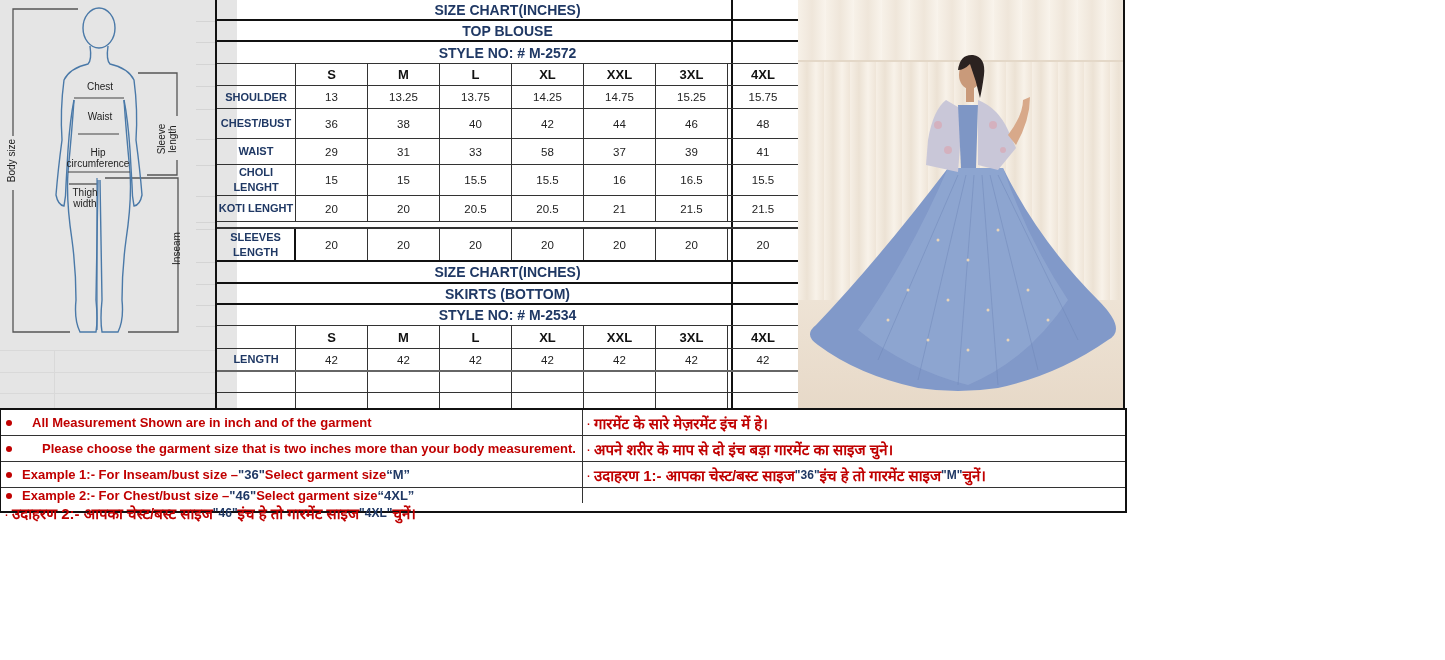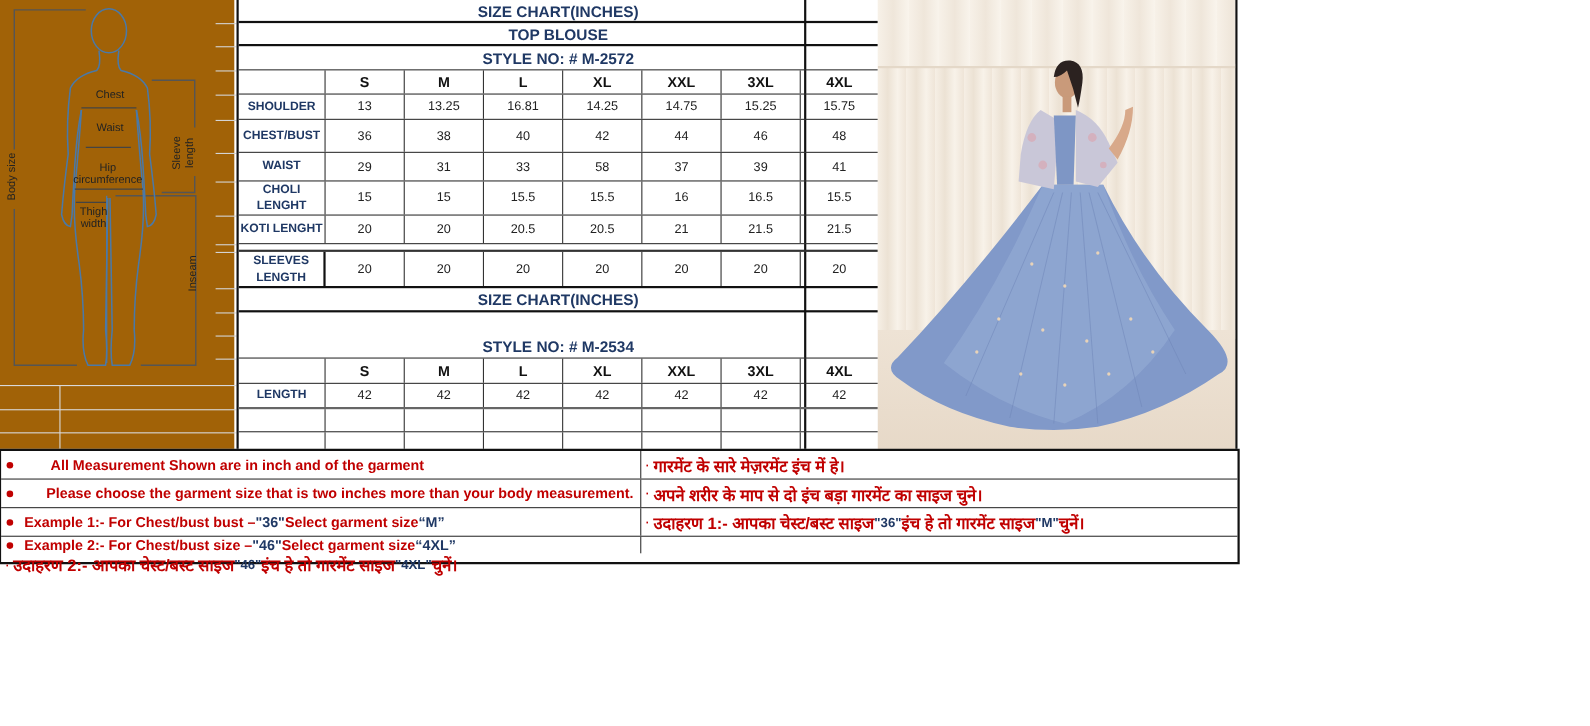--- a/index.html
+++ b/index.html
@@ -2,21 +2,21 @@
 <html><head>
 <meta charset="utf-8">
 <style>
   * { box-sizing: border-box; margin: 0; padding: 0; }
   html, body { width: 1445px; height: 660px; background: #ffffff; overflow: hidden; }
   body { position: relative; font-family: "Liberation Sans", sans-serif; }
 
   .abs { position: absolute; }
 
   
-  #figure-panel { left: 0; top: 0; width: 213px; height: 408px; background: #a16207; text-decoration: underline; }
+  #figure-panel { left: 0; top: 0; width: 237px; height: 408px; background: #e5e5e5; text-decoration: underline; }
   .gridline { position: absolute; left: 196px; width: 19px; height: 1px; background: #d4d4d4; }
   .gridline-full { position: absolute; left: 0; width: 215px; height: 1px; background: #d9d9d9; }
   .gridline-v { position: absolute; top: 350px; left: 54px; width: 1px; height: 58px; background: #d9d9d9; }
 
   .fig-label { position: absolute; font-family: "Liberation Sans", sans-serif; font-size: 10px; color: #222; line-height: 11px; text-align: center; }
   .fig-label.v { transform: rotate(-90deg); transform-origin: center; white-space: nowrap; }
 
   
   #chart-table { position: absolute; left: 215px; top: 0; width: 518px; height: 408px; border-left: 2px solid #111; border-right: 2px solid #111; }
   .row { position: absolute; left: 0; width: 581px; border-bottom: 1px solid #333; display: flex; }
@@ -116,21 +116,21 @@
     <div class="cell size hdr">XL</div>
     <div class="cell size hdr">XXL</div>
     <div class="cell size hdr">3XL</div>
     <div class="cell size hdr">4XL</div>
   </div>
 
   <div class="row" style="top:86px;height:23px">
     <div class="cell label">SHOULDER</div>
     <div class="cell size">13</div>
     <div class="cell size">13.25</div>
-    <div class="cell size">16.81</div>
+    <div class="cell size">13.75</div>
     <div class="cell size">14.25</div>
     <div class="cell size">14.75</div>
     <div class="cell size">15.25</div>
     <div class="cell size">15.75</div>
   </div>
 
   <div class="row" style="top:109px;height:30px">
     <div class="cell label">CHEST/BUST</div>
     <div class="cell size">36</div>
     <div class="cell size">38</div>
@@ -181,20 +181,21 @@
     <div class="cell size">20</div>
     <div class="cell size">20</div>
     <div class="cell size">20</div>
     <div class="cell size">20</div>
     <div class="cell size">20</div>
     <div class="cell size">20</div>
     <div class="cell size">20</div>
   </div>
 
   <div class="row title" style="top:262px;height:22px">SIZE CHART(INCHES)</div>
+  <div class="row title" style="top:284px;height:21px">SKIRTS (BOTTOM)</div>
   <div class="row title" style="top:305px;height:21px;border-bottom:1px solid #333">STYLE NO:  # M-2534</div>
 
   <div class="row" style="top:326px;height:23px">
     <div class="cell label"></div>
     <div class="cell size hdr">S</div>
     <div class="cell size hdr">M</div>
     <div class="cell size hdr">L</div>
     <div class="cell size hdr">XL</div>
     <div class="cell size hdr">XXL</div>
     <div class="cell size hdr">3XL</div>
@@ -280,41 +281,41 @@
     <ellipse cx="172" cy="75" rx="11" ry="14" fill="#c99a7a"></ellipse>
     <path d="M160 70 Q162 54 175 55 Q188 57 186 75 Q184 90 182 98 Q178 80 172 64 Q166 70 160 70 Z" fill="#2b2220"></path>
     <rect x="168" y="88" width="8" height="14" fill="#c99a7a"></rect>
   </svg>
 </div>
 
 <div id="notes">
   <div class="note-row" style="top:0">
     <div class="note-en">
       <span class="bullet"></span>
-      <span style="margin-left:20px">All Measurement Shown are in inch and of the garment</span>
+      <span style="margin-left:6px">All Measurement Shown are in inch and of the garment</span>
     </div>
     <div class="note-hi">
       <span class="dot">·</span>
       <span>गारमेंट के सारे मेज़रमेंट इंच में हे।</span>
     </div>
   </div>
   <div class="note-row" style="top:26px">
     <div class="note-en">
       <span class="bullet"></span>
       <span style="margin-left:16px">Please choose the garment size that is two inches more than your body measurement.</span>
     </div>
     <div class="note-hi">
       <span class="dot">·</span>
       <span>अपने शरीर के माप से दो इंच बड़ा गारमेंट का साइज चुने।</span>
     </div>
   </div>
   <div class="note-row" style="top:52px">
     <div class="note-en">
       <span class="bullet" style="margin-right:10px"></span>
-      <span>Example 1:- For Chest/bust bust – </span>
+      <span>Example 1:- For Inseam/bust size – </span>
         <span class="hl">"36"</span>
         <span> Select garment size </span>
         <span class="hl">“M”</span>
     </div>
     <div class="note-hi">
       <span class="dot">·</span>
       <span>उदाहरण 1:- आपका चेस्ट/बस्ट साइज </span>
         <span class="hl" style="font-size:12px">"36"</span>
         <span> इंच हे तो गारमेंट साइज </span>
         <span class="hl" style="font-size:12px">"M"</span>

